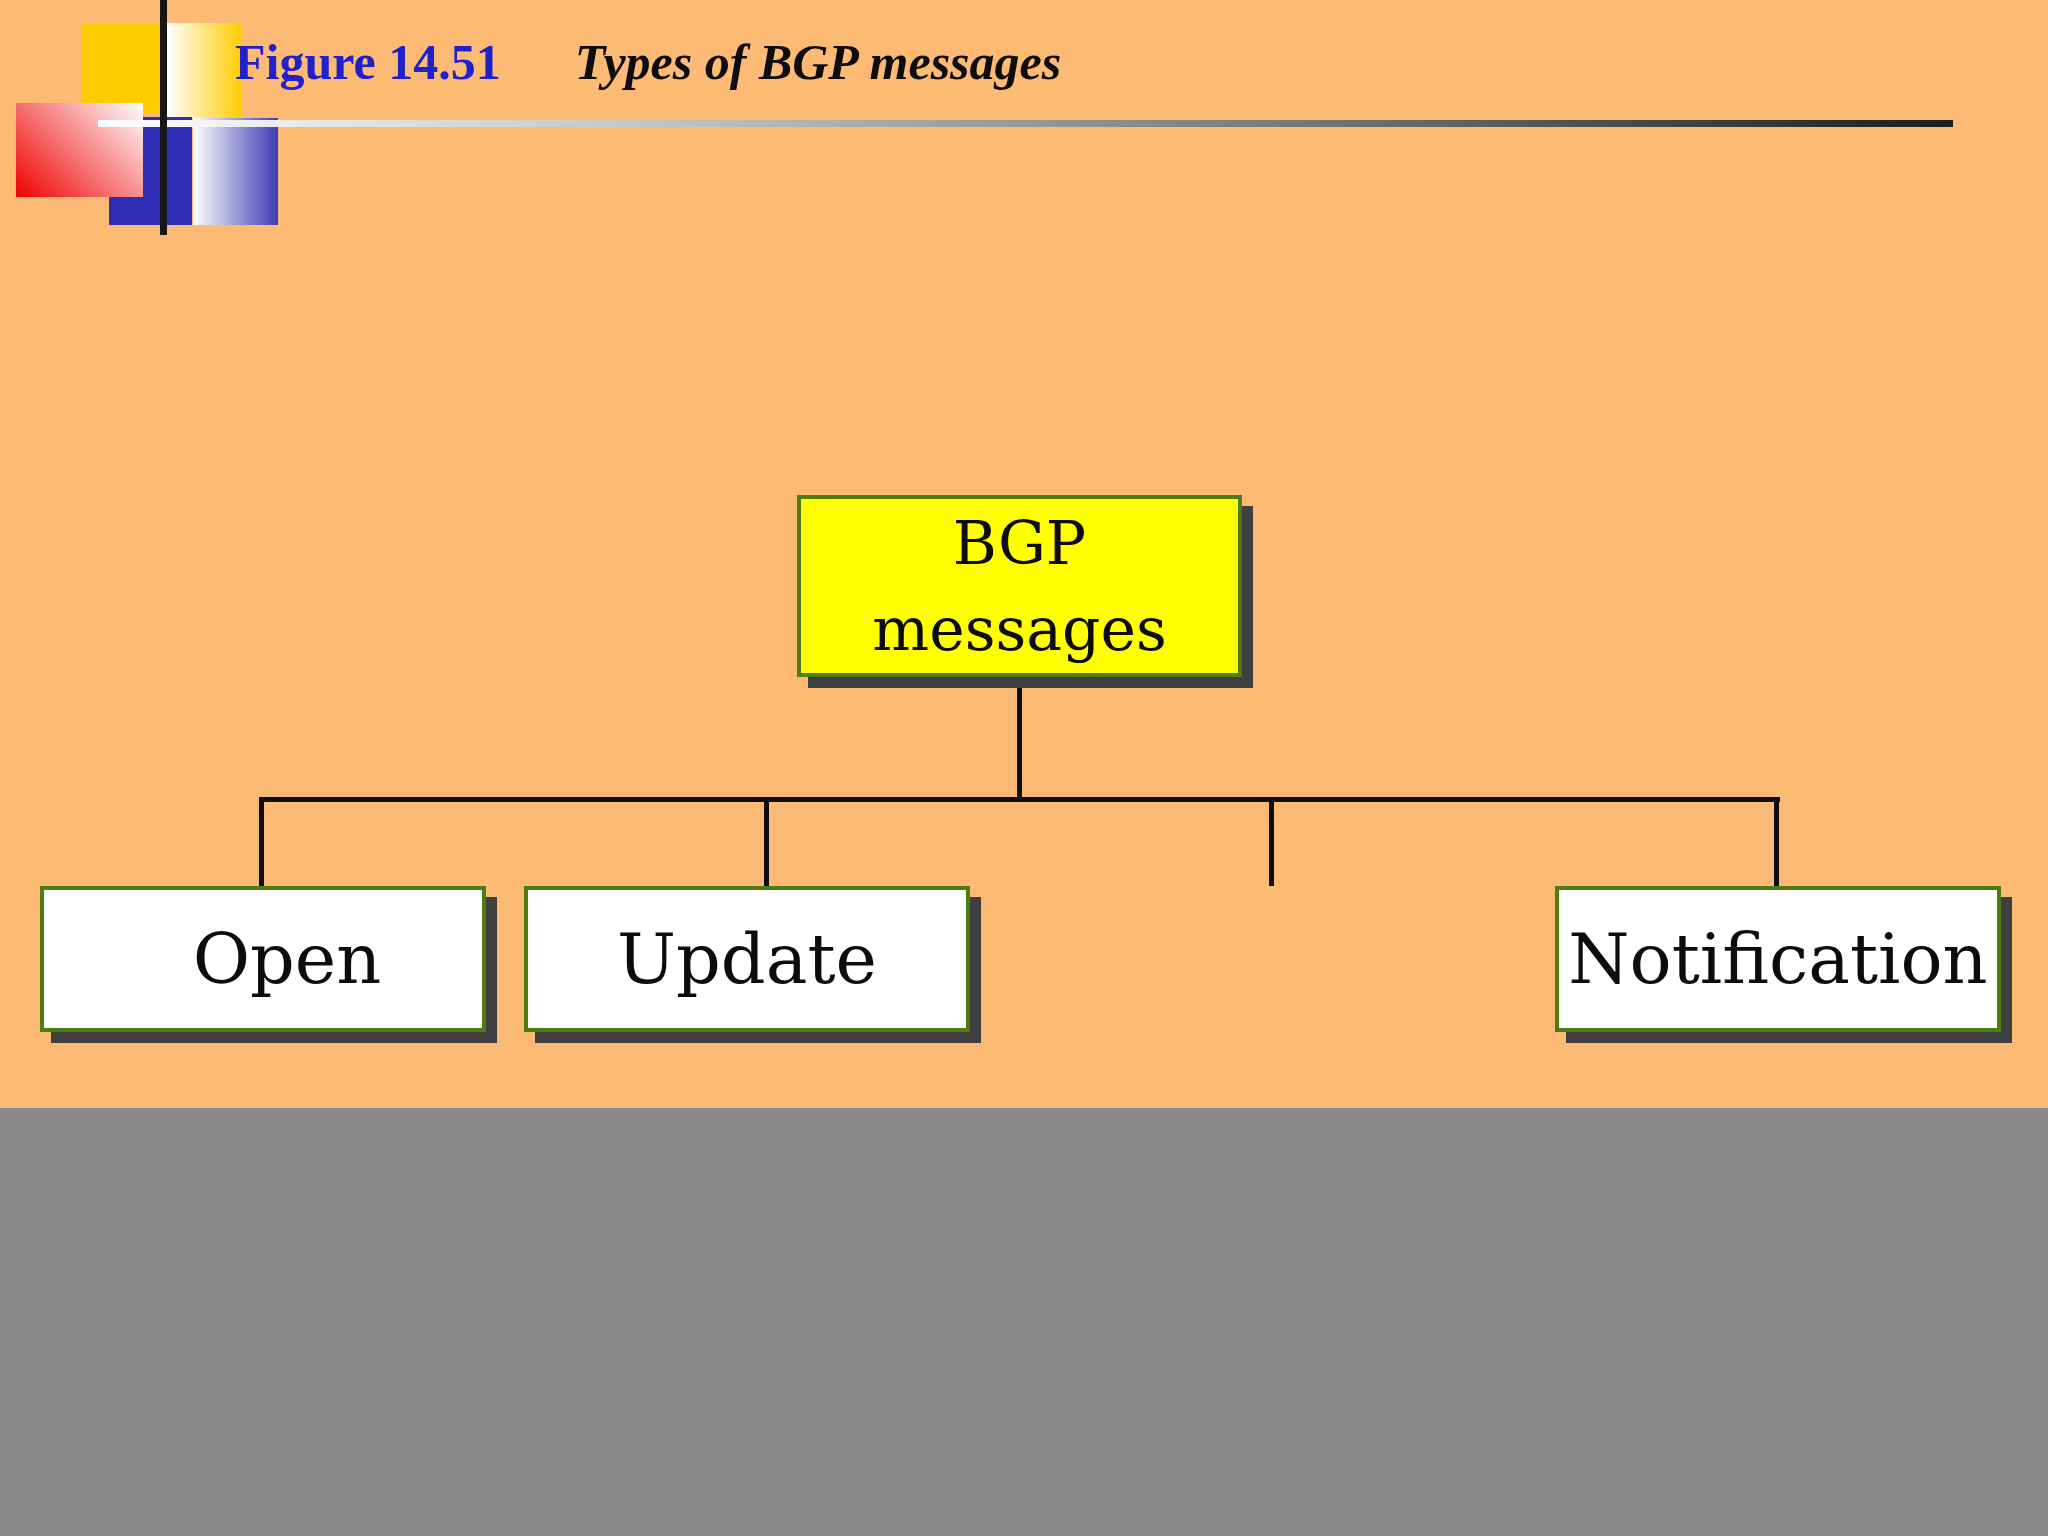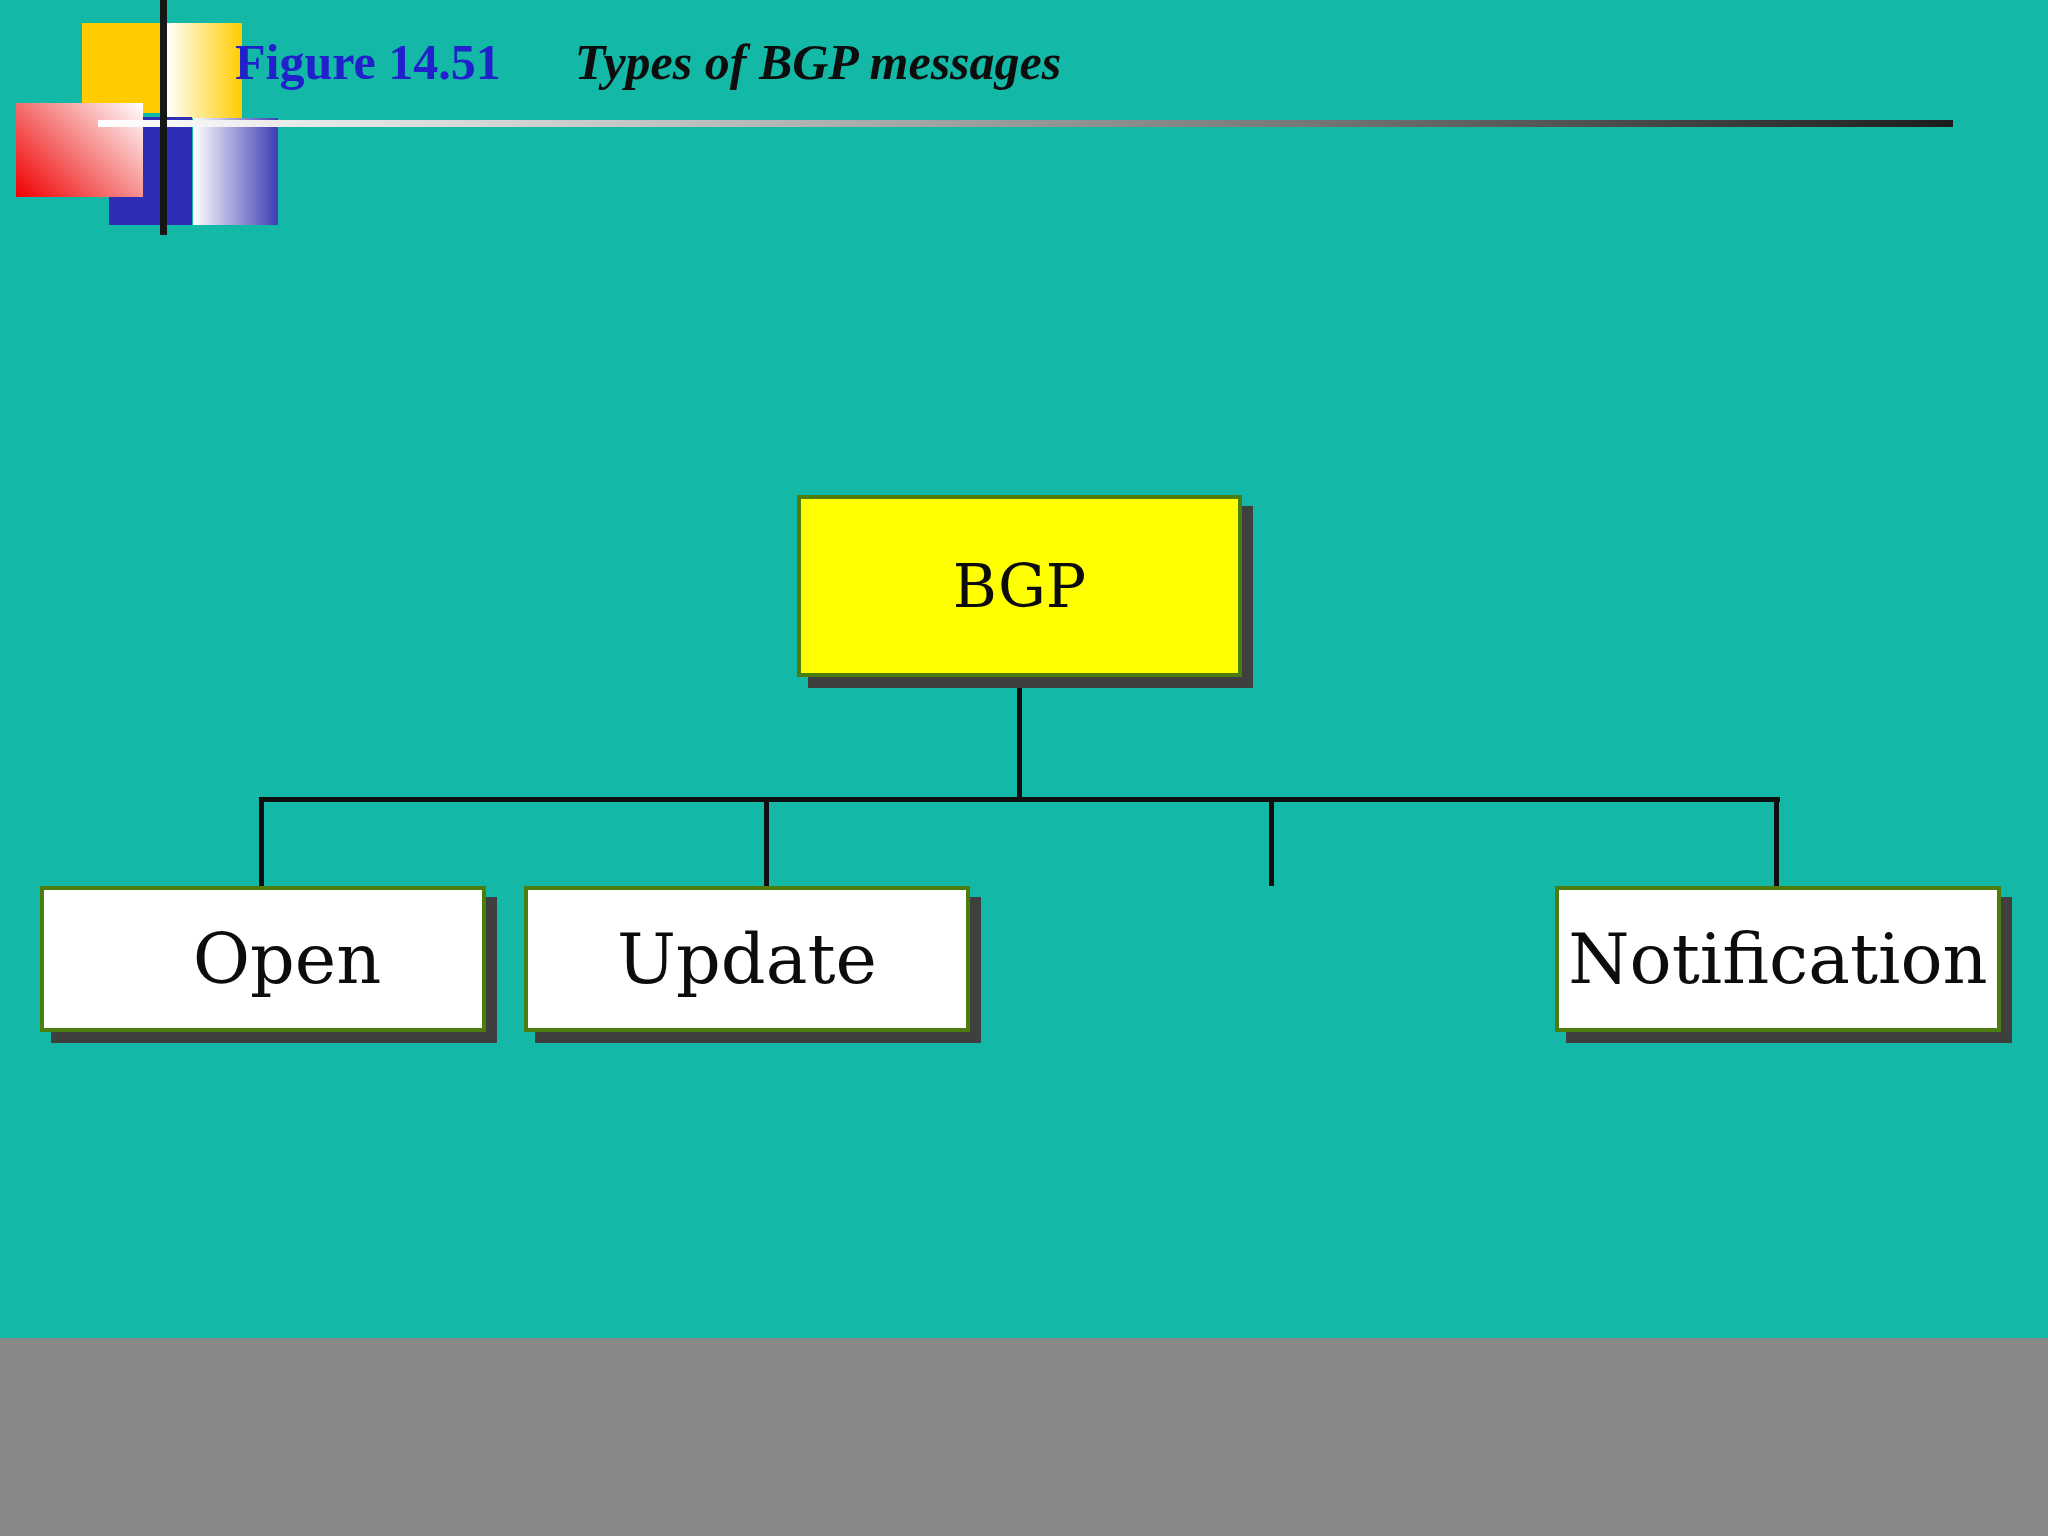--- a/index.html
+++ b/index.html
@@ -1,19 +1,19 @@
 <!DOCTYPE html>
 <html><head>
 <meta charset="utf-8">
 <style>
   html,body{margin:0;padding:0;background:#888;}
   #slide{
     position:relative;
-    width:2048px;height:1338px;
-    background:#14b8a6;
+    width:2048px;height:1108px;
+    background:#fdba74;
     overflow:hidden;
     font-family:"Liberation Serif", serif;
   }
   
   .sq{position:absolute;}
   .logo-yellow       {left:82px;  top:23px;  width:78px;  height:90px;  background:#ffcc00; z-index:1;}
   .logo-yellow-grad  {left:167px; top:23px;  width:75px;  height:95px;  background:linear-gradient(to right,#ffffff,#ffcc00); z-index:1;}
   .logo-blue         {left:109px; top:117px; width:83px;  height:108px; background:#2e2eb5; z-index:2;}
   .logo-blue-grad    {left:193px; top:118px; width:85px;  height:107px; background:linear-gradient(to right,#ffffff,#3c3cb4); z-index:2;}
   .logo-red          {left:16px;  top:103px; width:127px; height:94px;  background:linear-gradient(45deg,#ee0000,#ffffff 100%); z-index:3;}
@@ -86,20 +86,21 @@
 
   <div class="conn conn-root-stub"></div>
   <div class="conn conn-hline"></div>
   <div class="conn conn-stub conn-stub-1"></div>
   <div class="conn conn-stub conn-stub-2"></div>
   <div class="conn conn-stub conn-stub-3"></div>
   <div class="conn conn-stub conn-stub-4"></div>
 
   <div class="node root-node">
     <span>BGP</span>
+    <span>messages</span>
   </div>
 
   <div class="node child-node node-open">
     <span>Open</span>
   </div>
   <div class="node child-node node-update">
     <span>Update</span>
   </div>
   <div class="node child-node node-notification">
     <span>Notification</span>

